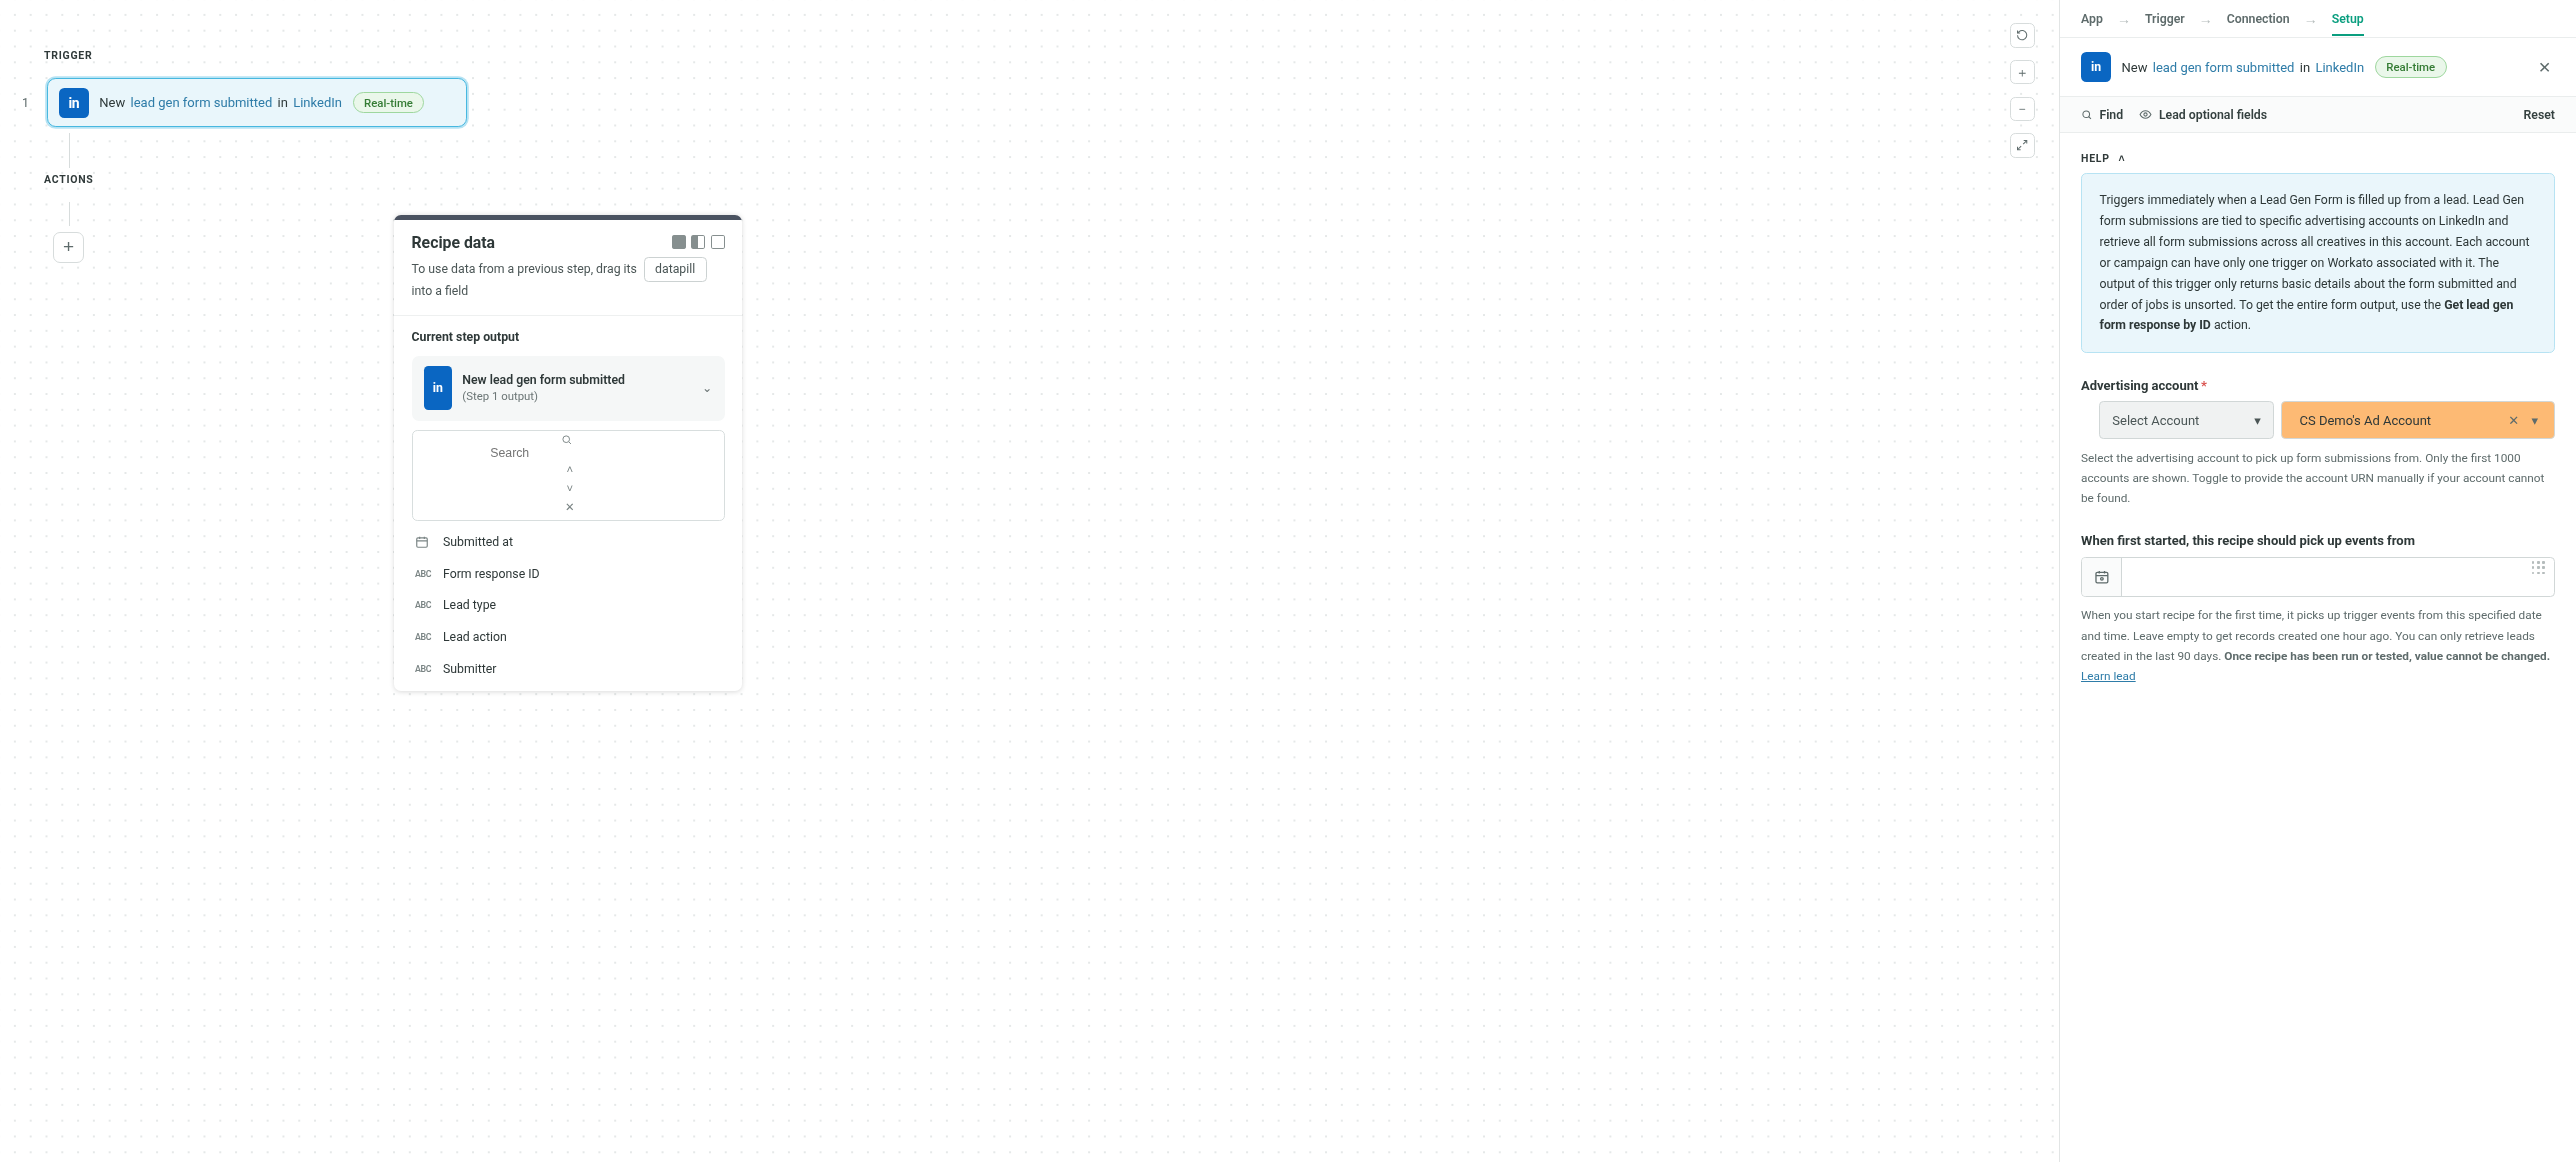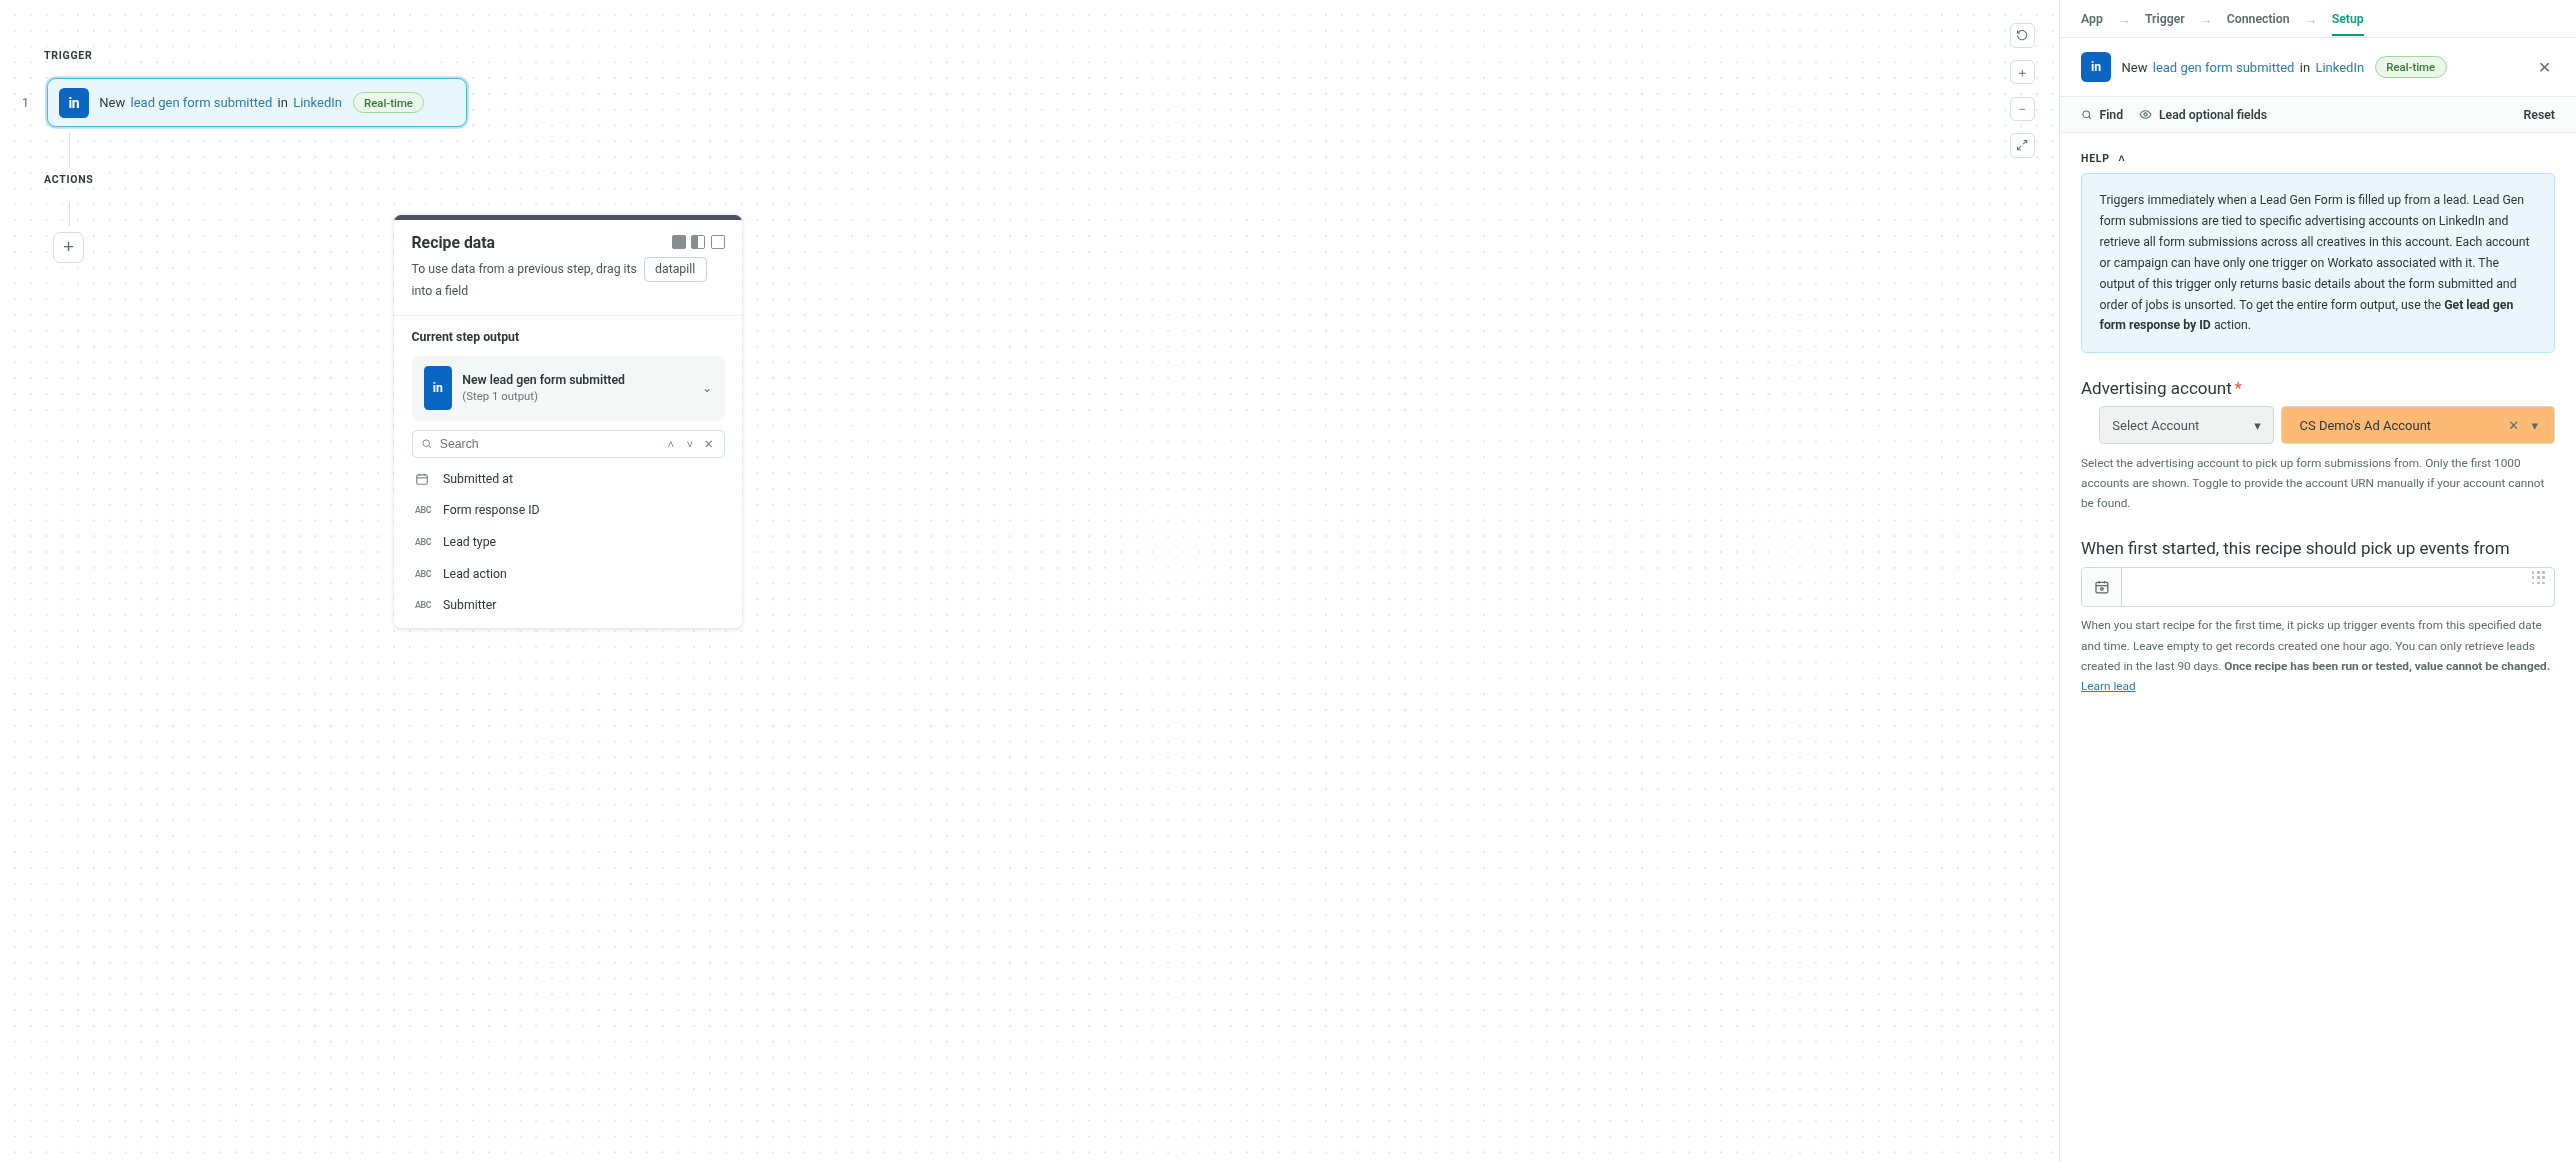--- a/index.html
+++ b/index.html
@@ -51,21 +51,21 @@
 
   .rp-body { padding: 14px 17.5px 7px; }
   .rp-section-title { font-size: 12.3px; font-weight: 700; color: #2E3838; margin-bottom: 12.3px; }
   .rp-out-card { display: flex; align-items: center; gap: 10.5px; background: #F5F7F7; border-radius: 7px; padding: 10.5px 12.3px; margin-bottom: 8.8px; cursor: pointer; }
   .rp-out-card .left-icon { width: 28px; height: 44px; background: #0A66C2; border-radius: 4.4px; display: flex; align-items: center; justify-content: center; color: #fff; font-weight: 700; }
   .rp-out-col { flex: 1; display: flex; flex-direction: column; }
   .rp-out-title { font-weight: 600; color: #2E3838; font-size: 12.3px; }
   .rp-out-sub { font-size: 11.4px; color: #6B7575; margin-top: 1.8px; }
   .chev { color: #6B7575; }
 
-  .rp-search { display: flex; align-items: center; border: 0.9px solid #D8DEDE; border-radius: 5.3px; padding: 3.5px 5.3px 3.5px 8.8px; background: #fff; }
+  .rp-search { display: flex; align-items: center; border: 0.9px solid #D8DEDE; border-radius: 5.3px; padding: 3.5px 5.3px 3.5px 8.8px; background: #fff; flex-direction: column; }
   .rp-search .sicon { color: #7A8484; margin-right: 7px; font-size: 11.4px; }
   .rp-search input { border: none; outline: none; flex: 1; font-size: 12.3px; color: #303A3A; background: transparent; }
   .rp-search .mini { width: 19px; height: 19px; color: #7A8484; display: flex; align-items: center; justify-content: center; cursor: pointer; font-size: 11.4px; }
 
   .rp-list { margin-top: 5.3px; }
   .rp-item { display: flex; align-items: center; gap: 10.5px; padding: 8.8px 3.5px; font-size: 12.3px; color: #2E3838; cursor: grab; }
   .rp-item .type-ic { width: 17.5px; font-size: 8.8px; letter-spacing: -0.4px; color: #7A8484; font-weight: 600; }
 
   
   .right-panel { width: 516px; display: flex; flex-direction: column; background: #fff; }
@@ -85,21 +85,21 @@
   .rp-tool .ticon { font-size: 11.4px; color: #5E6B6B; }
   .rp-toolbar .spacer { flex: 1; }
 
   .rp-scroll { flex: 1; overflow-y: auto; padding: 17.5px 21px 26px; }
 
   .help-hdr { display: inline-flex; align-items: flex-start; gap: 8.8px; font-size: 10.5px; font-weight: 700; letter-spacing: 0.07em; color: #303A3A; margin-bottom: 8.8px; cursor: pointer; }
   .help-box { border: 0.9px solid #B7E3F3; background: #EAF6FB; border-radius: 5.3px; padding: 15.8px 17.5px; font-size: 12.3px; color: #2E3838; line-height: 1.7; }
   .help-box b { font-weight: 700; }
 
   .field-block { margin-top: 24.5px; }
-  .f-label { font-size: 17px; font-weight: 400; color: #2E3838; }
+  .f-label { font-size: 13px; font-weight: 700; color: #2E3838; }
   .f-label .req { color: #D9534F; margin-left: 2.6px; }
   .f-row { display: flex; gap: 7px; margin-top: 8.8px; }
   .f-select { flex: 0 0 175px; border: 0.9px solid #D1D7D7; border-radius: 4.4px; background: #F0F2F2; padding: 10.5px 12.3px; display: flex; align-items: center; justify-content: space-between; color: #4B5656; cursor: pointer; font-size: 13px; margin-left: 18px; }
   .f-input { flex: 1; border: 0.9px solid #D1D7D7; border-radius: 4.4px; background: #fdba74; padding: 0 8.8px 0 17.5px; display: flex; align-items: center; color: #2E3838; font-size: 13px; }
   .f-input .val { flex: 1; }
   .f-input .xbtn, .f-input .dd { width: 21px; color: #5E6B6B; text-align: center; cursor: pointer; }
   .f-hint { margin-top: 8.8px; font-size: 11.8px; color: #5E6B6B; line-height: 1.7; }
 
   .date-row { display: flex; margin-top: 8.8px; border: 0.9px solid #D1D7D7; border-radius: 4.4px; overflow: hidden; height: 40px; }
   .date-ic { width: 40px; display: flex; align-items: center; justify-content: center; border-right: 0.9px solid #D1D7D7; color: #5E6B6B; font-size: 16.6px; background: #fafbfb; }

